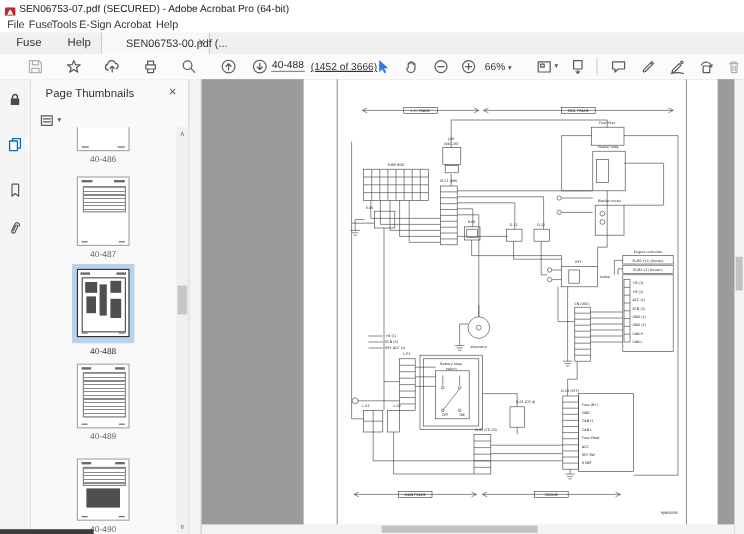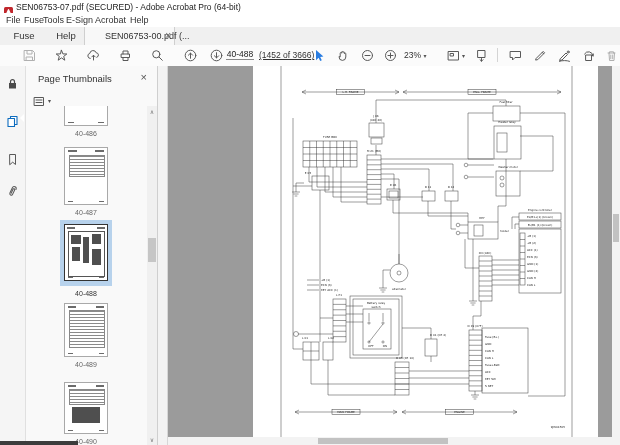--- a/index.html
+++ b/index.html
@@ -156,21 +156,21 @@
         <path d="M4,6.5 H9"></path>
       </svg>
     </span>
   <span class="tb" style="left:383px">
     <svg width="13" height="13" viewBox="0 0 13 13" class="ic">
         <circle cx="6.5" cy="6.5" r="5"></circle>
         <path d="M4,6.5 H9 M6.5,4 V9"></path>
       </svg>
     </span>
   <span class="tbtxt" id="zoomdd">
-    <span>23%</span>
+    <span>66%</span>
     <span class="caret">▾</span>
   </span>
   <span class="tb" style="left:446px">
     <svg width="13" height="13" viewBox="0 0 13 13" class="ic">
         <rect x="1.5" y="2.5" width="10" height="8.5"></rect>
         <path d="M3.5,4.5 h3 v2.5 h-3 Z"></path>
       </svg>
     </span>
   <span class="tbtxt" id="fitcaret" style="left:462px;top:7px">▾</span>
   <span class="tb" style="left:474px">

